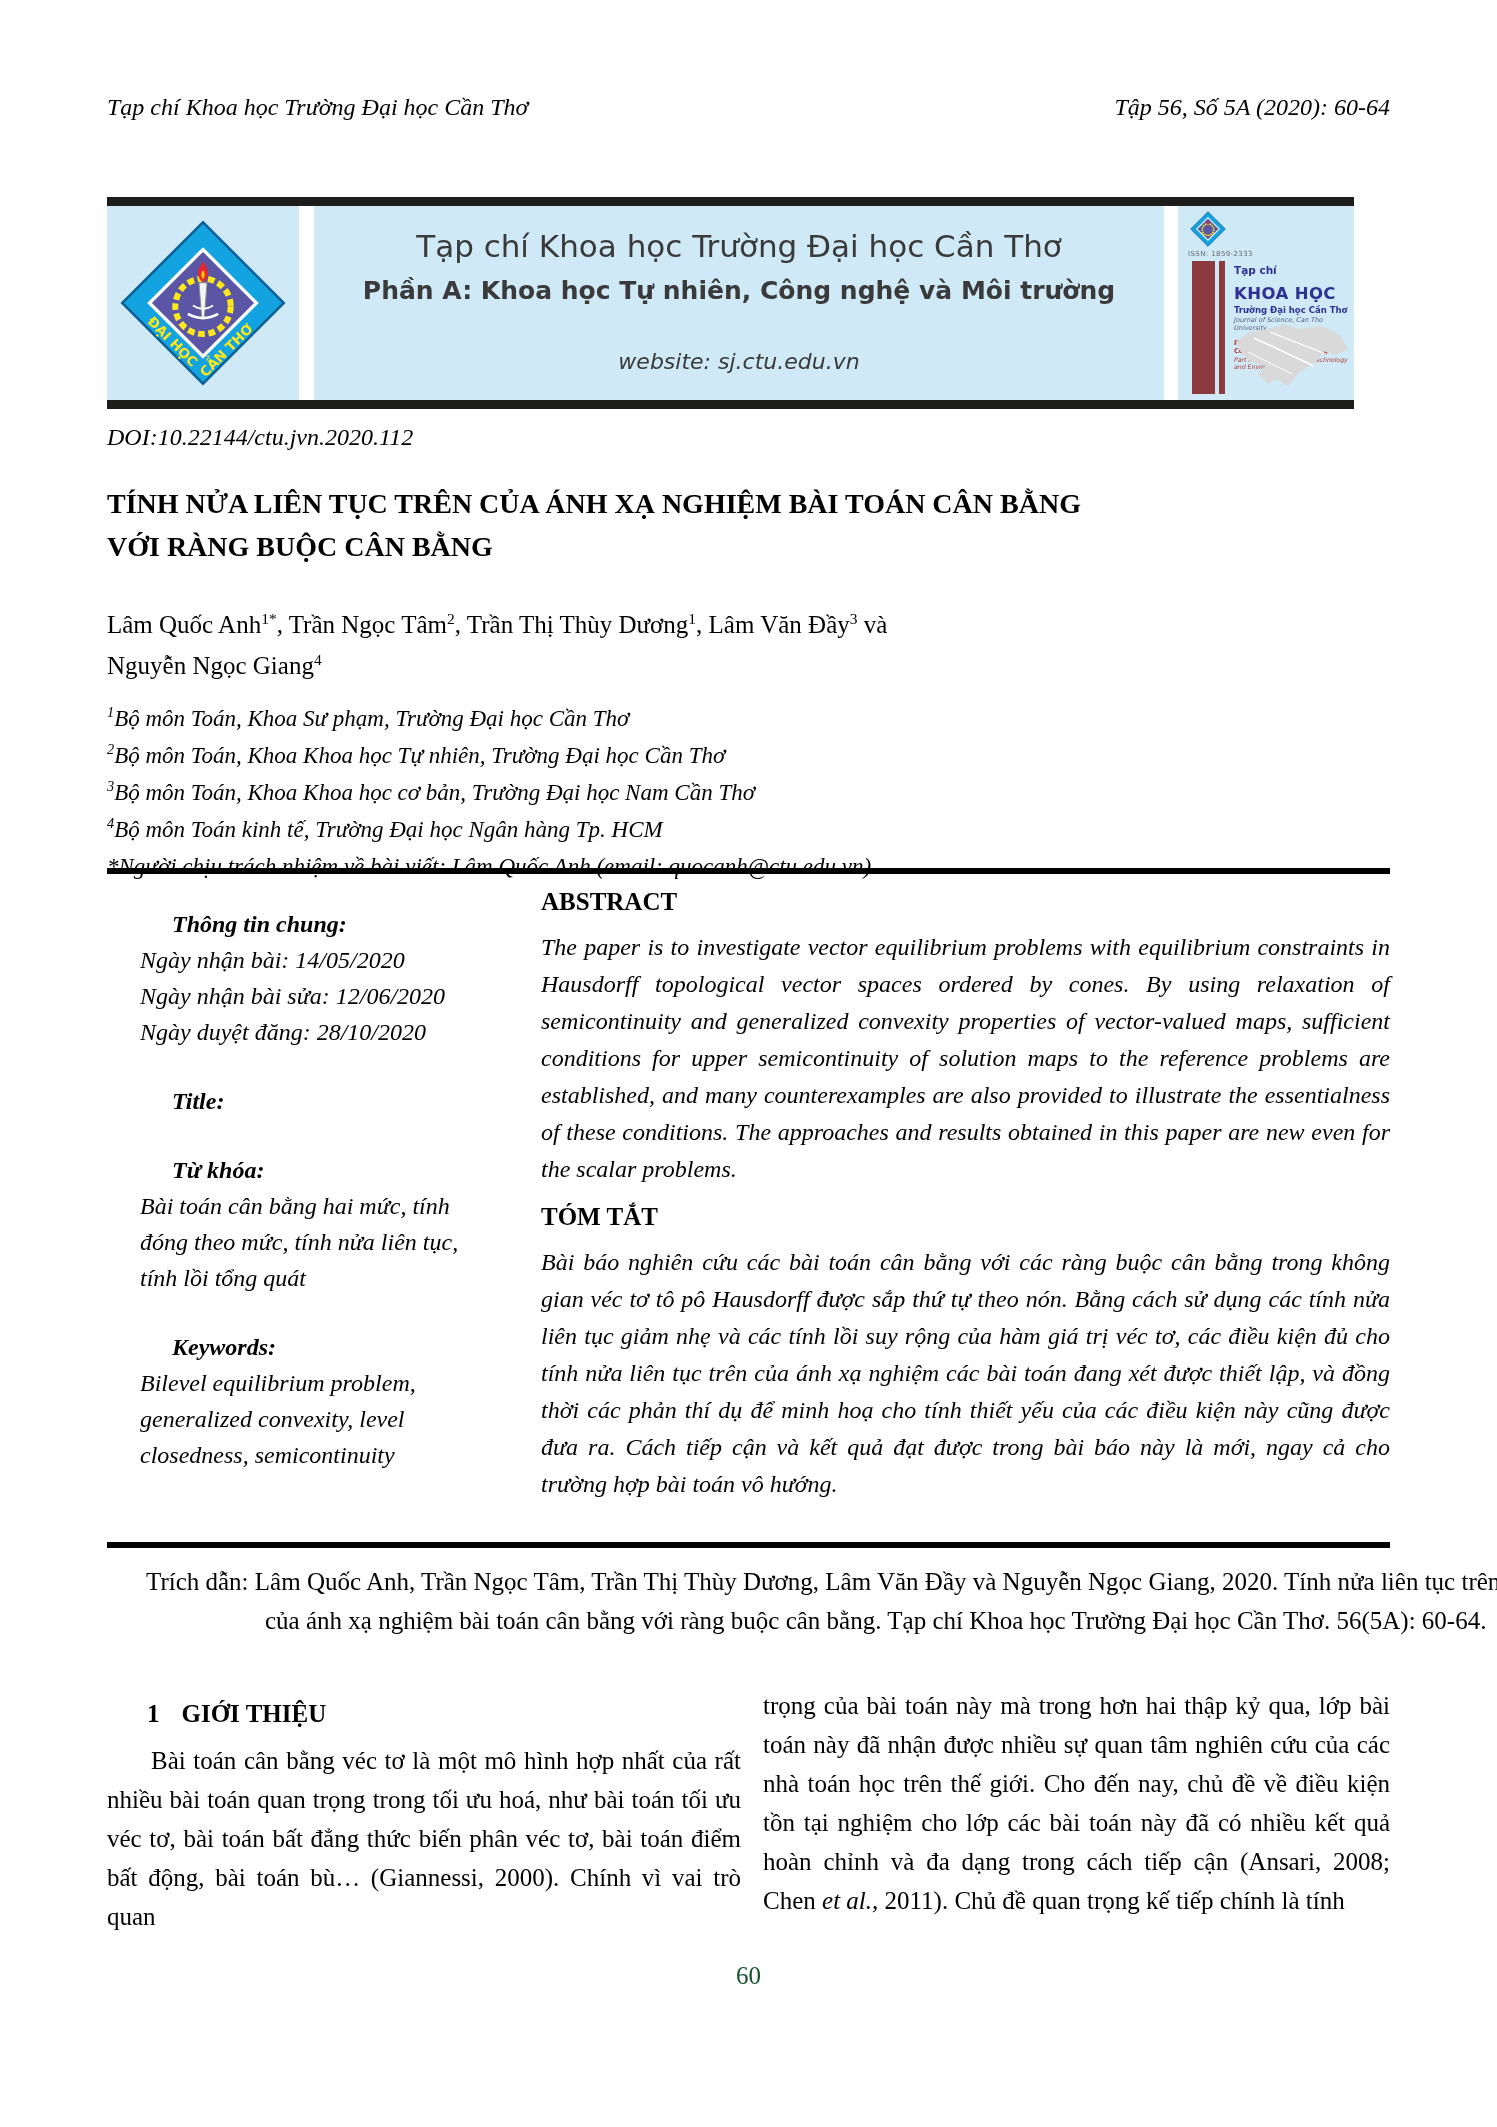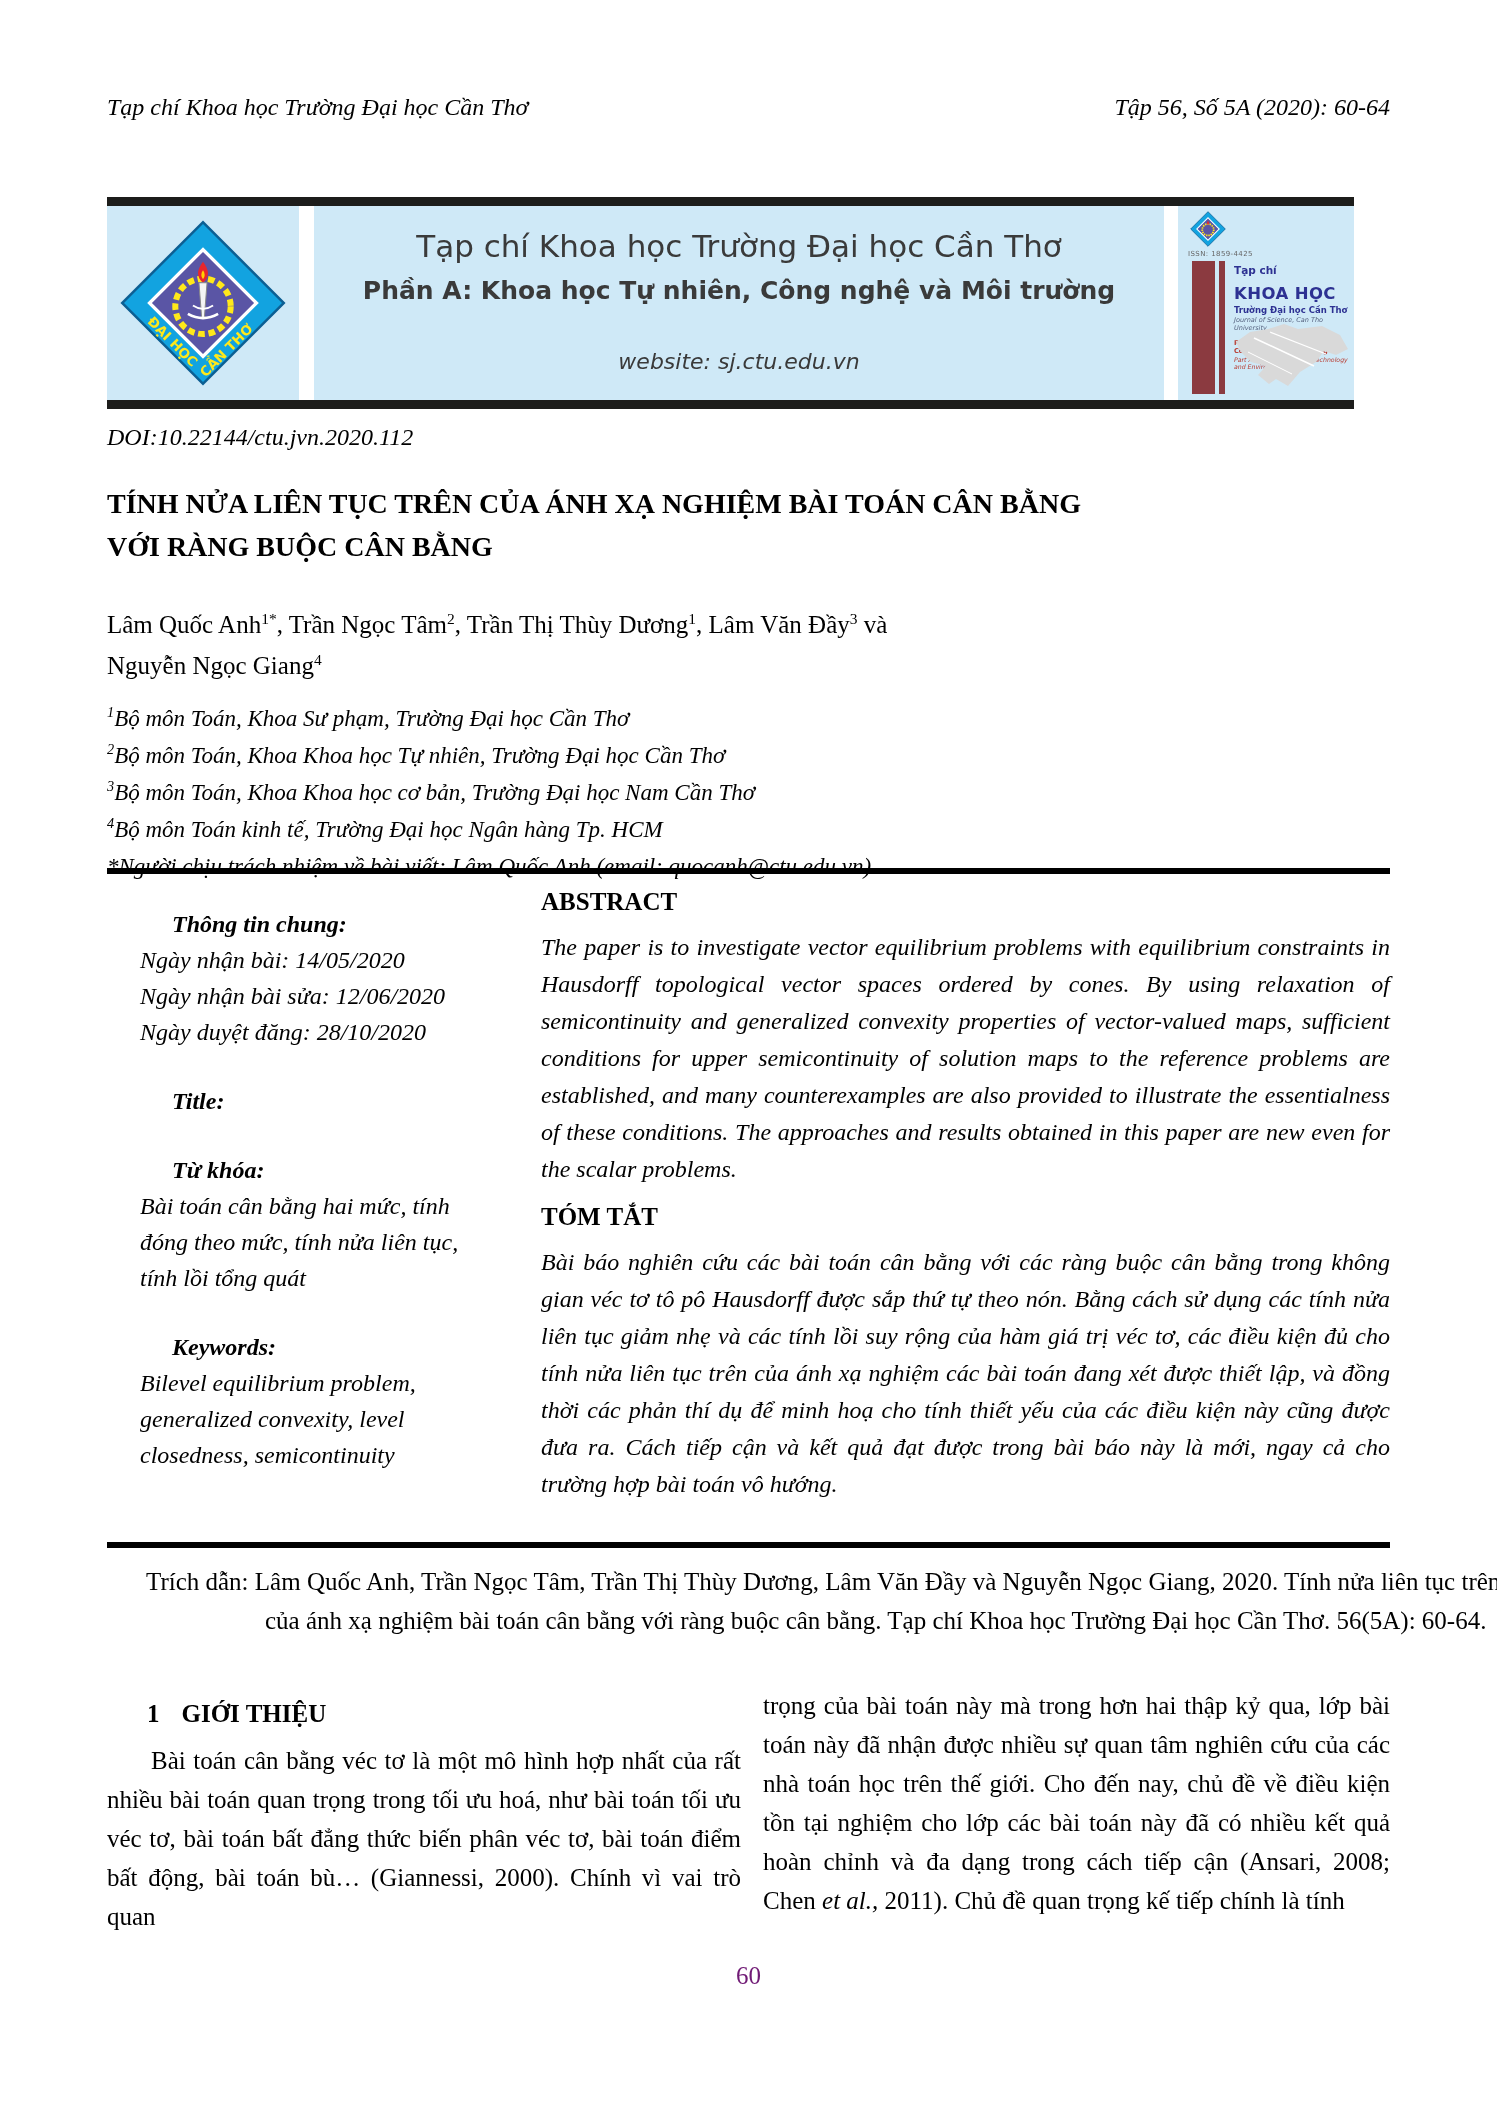--- a/index.html
+++ b/index.html
@@ -78,21 +78,21 @@
   
   .body-left { position:absolute; top:1700px; left:107px; width:634px; font-size:25px; }
   .sec-heading { font-weight:bold; padding-left:40px; font-size:25px; }
   .sec-heading .sec-label { margin-left:22px;text-align:right; }
   .body-left p { margin:13px 0 0 0; text-indent:44px; text-align:justify; line-height:39px; }
   .body-right {
     position:absolute; top:1686px; left:763px; width:627px;
     font-size:25px; text-align:justify; line-height:39px;
   }
   .body-right .it { font-style:italic; }
-  .pagenum { position:absolute; top:1962px; left:107px; width:1283px; text-align:center; color:#701a75; font-size:25px; }
+  .pagenum { position:absolute; top:1962px; left:107px; width:1283px; text-align:center; color:#14532d; font-size:25px; }
 </style>
 </head>
 <body>
 
 <div class="page">
 
   <div class="running-header">
     <span>Tạp chí Khoa học Trường Đại học Cần Thơ</span>
     <span>Tập 56, Số 5A (2020): 60-64</span>
   </div>
@@ -126,21 +126,21 @@
 
       <div class="banner-gap14"></div>
 
       <div class="cover-box">
         <svg width="36" height="36" viewBox="0 0 100 100" style="position:absolute;left:12px;top:5px;">
           <rect x="16" y="16" width="68" height="68" transform="rotate(45 50 50)" fill="#12a3e0" stroke="#0c5f93" stroke-width="2"></rect>
           <rect x="28" y="28" width="44" height="44" transform="rotate(45 50 50)" fill="#5a55a5" stroke="#ffffff" stroke-width="3"></rect>
           <circle cx="50" cy="52" r="16" fill="none" stroke="#ffe81a" stroke-width="5" stroke-dasharray="4 2.5"></circle>
           <path d="M50 27 C46.5 31.5 46 35 50 38.5 C54 35 53.5 31.5 50 27 Z" fill="#e8262d"></path>
         </svg>
-        <div class="cover-issn">ISSN: 1859-4425</div>
+        <div class="cover-issn">ISSN: 1859-2333</div>
         <div class="cover-bar-wide"></div>
         <div class="cover-bar-thin"></div>
         <div class="cover-text">
           <div class="cover-l1">Tạp chí</div>
           <div class="cover-l2">KHOA HỌC</div>
           <div class="cover-l3">Trường Đại học Cần Thơ</div>
           <div class="cover-l4">Journal of Science, Can Tho University</div>
           <div class="cover-l5">Phần A: Khoa học Tự nhiên, Công nghệ và Môi trường</div>
           <div class="cover-l6">Part A: Natural Sciences, Technology and Environment</div>
         </div>

